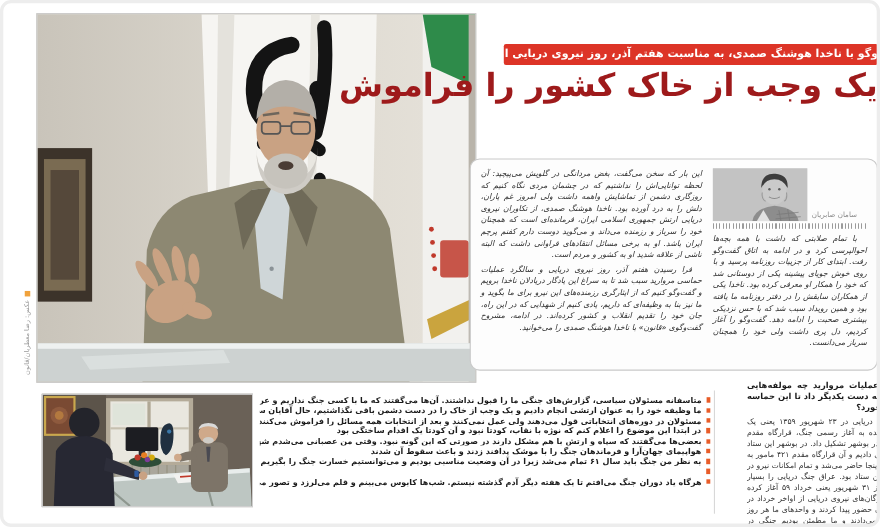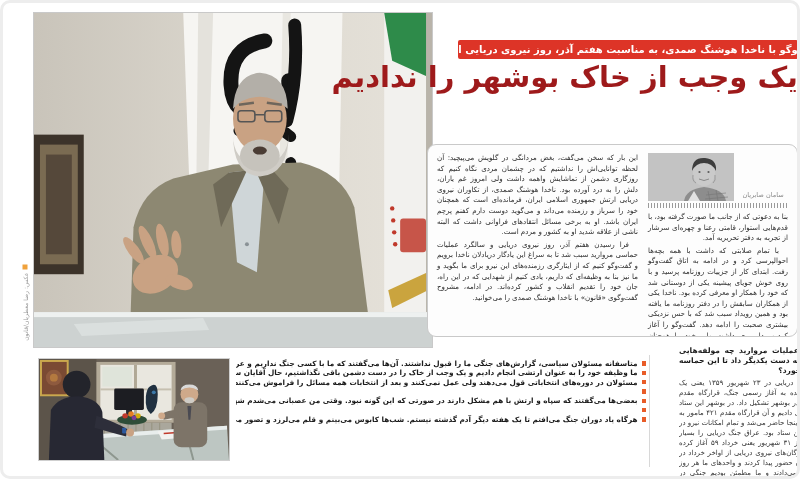--- a/index.html
+++ b/index.html
@@ -39,25 +39,25 @@
   
   .lead-box {
     position:absolute; left:424px; top:141px; width:371px; height:193px;
     border:1.5px solid #c9c9c9; border-radius:9px; background:#fdfdfd;
     padding:8px 9px; display:flex; gap:10px; direction:rtl; overflow:hidden;
   }
   .lead-col-side { width:140px; flex:0 0 auto; }
   .lead-col-main { flex:1; }
   .lead-box p {
     font-size:7.1px; line-height:10.6px; text-align:justify; color:#2e2e2e;
-    direction:rtl; margin-bottom:2px;
+    direction:rtl; margin-bottom:2px;font-style:italic;
   }
   .lead-box p.indent { text-indent:9px; }
   .byline-row { display:flex; align-items:flex-end; gap:4px; margin-bottom:2px; }
-  .byline-name { font-size:6.5px; color:#8a8a8a; flex:1; text-align:center; padding-bottom:2px; white-space:nowrap; }
+  .byline-name { font-size:6.5px; color:#8a8a8a; flex:1; text-align:left; padding-bottom:2px; white-space:nowrap; }
   .portrait { width:86px; height:48px; flex:0 0 auto; background:#cdcdcd; overflow:hidden; }
   .portrait svg { display:block; width:100%; height:100%; }
   .hatch {
     height:5px; margin-bottom:4px;
     background:repeating-linear-gradient(90deg,#9a9a9a 0 1px,transparent 1px 3px);
   }
   
   .qa { position:absolute; left:652px; top:343px; width:143px; height:133px; overflow:hidden; direction:rtl;margin-left:24px; }
   .qa .question { font-size:7.6px; font-weight:bold; color:#1c1c1c; line-height:10px; text-align:justify; margin-bottom:2px; }
   .q-dot { color:#d23726; font-size:7px; }
@@ -173,21 +173,21 @@
   </div>
 
   <div class="photo-credit">
     <span class="credit-marker"></span>
     <span>عکس: رضا معطریان/قانون</span>
   </div>
 
   <div class="kicker">گفت‌وگو با ناخدا هوشنگ صمدی، به مناسبت هفتم آذر، روز نیروی دریایی ارتش</div>
 
   <div class="headline">
-    <div>یک وجب از خاک بوشهر را ندادیم</div>
+    <div>یک وجب از خاک کشور را فراموش</div>
   </div>
 
   <div class="lead-box">
     <div class="lead-col-side">
       <div class="byline-row">
         <span class="byline-name">سامان صابریان</span>
         <div class="portrait">
           <svg viewBox="0 0 86 48" preserveAspectRatio="none">
             <rect width="86" height="48" fill="#c7c7c7"></rect>
             <rect width="86" height="48" fill="#bdbdbd" opacity="0.4"></rect>
@@ -199,21 +199,20 @@
             <ellipse cx="56" cy="20" rx="11" ry="13" fill="#cacaca"></ellipse>
             <path d="M44 18 Q44 4 57 5 Q69 6 68 18 Q64 10 56 10 Q48 10 44 18" fill="#3d3d3d"></path>
             <path d="M45 22 Q44 28 48 30 M67 22 Q68 28 65 30" stroke="#9a9a9a" stroke-width="1" fill="none"></path>
             <path d="M51 26 Q56 29 61 26" stroke="#8a8a8a" stroke-width="1" fill="none"></path>
             <circle cx="51.5" cy="19" r="1.1" fill="#5c5c5c"></circle>
               <circle cx="60.5" cy="19" r="1.1" fill="#5c5c5c"></circle>
           </svg>
         </div>
       </div>
       <div class="hatch"></div>
-      <p>بنا به دعوتی که از جانب ما صورت گرفته بود، با قدم‌هایی استوار، قامتی رعنا و چهره‌ای سرشار از تجربه به دفتر تحریریه آمد.</p>
       <p class="indent">با تمام صلابتی که داشت با همه بچه‌ها احوالپرسی کرد و در ادامه به اتاق گفت‌وگو رفت. ابتدای کار از جزییات روزنامه پرسید و با روی خوش جویای پیشینه یکی از دوستانی شد که خود را همکار او معرفی کرده بود. ناخدا یکی از همکاران سابقش را در دفتر روزنامه ما یافته بود و همین رویداد سبب شد که با حس نزدیکی بیشتری صحبت را ادامه دهد. گفت‌وگو را آغاز کردیم، دل پری داشت ولی خود را همچنان سرباز می‌دانست.</p>
 
     </div>
     <div class="lead-col-main">
       <p>این بار که سخن می‌گفت، بغض مردانگی در گلویش می‌پیچید: آن لحظه توانایی‌اش را نداشتیم که در چشمان مردی نگاه کنیم که روزگاری دشمن از تماشایش واهمه داشت ولی امروز غم یاران، دلش را به درد آورده بود. ناخدا هوشنگ صمدی، از تکاوران نیروی دریایی ارتش جمهوری اسلامی ایران، فرمانده‌ای است که همچنان خود را سرباز و رزمنده می‌داند و می‌گوید دوست دارم کفنم پرچم ایران باشد. او به برخی مسائل انتقادهای فراوانی داشت که البته ناشی از علاقه شدید او به کشور و مردم است.</p>
       <p class="indent">فرا رسیدن هفتم آذر، روز نیروی دریایی و سالگرد عملیات حماسی مروارید سبب شد تا به سراغ این یادگار دریادلان ناخدا برویم و گفت‌وگو کنیم که از ایثارگری رزمنده‌های این نیرو برای ما بگوید و ما نیز بنا به وظیفه‌ای که داریم، یادی کنیم از شهدایی که در این راه، جان خود را تقدیم انقلاب و کشور کرده‌اند. در ادامه، مشروح گفت‌وگوی «قانون» با ناخدا هوشنگ صمدی را می‌خوانید.</p>
     </div>
   </div>
 
   <div class="col-rule"></div>
@@ -237,29 +236,38 @@
         <span>ما وظیفه خود را به عنوان ارتشی انجام دادیم و یک وجب از خاک را در دست دشمن باقی نگذاشتیم، حال آقایان سیاسی نیز به وظیفه خودشان عمل کنند</span>
       </div>
 
       <div class="bullet-item">
         <span class="bullet-sq"></span>
         <span>مسئولان در دوره‌های انتخاباتی قول می‌دهند ولی عمل نمی‌کنند و بعد از انتخابات همه مسائل را فراموش می‌کنند. اقداماتی از این دست صحیح نیست</span>
       </div>
 
       <div class="bullet-item">
         <span class="bullet-sq"></span>
+        <span>در ابتدا این موضوع را اعلام کنم که نوژه با نقاب، کودتا نبود و آن کودتا یک اقدام ساختگی بود</span>
       </div>
 
 
       <div class="bullet-item">
         <span class="bullet-sq"></span>
         <span>بعضی‌ها می‌گفتند که سپاه و ارتش با هم مشکل دارند در صورتی که این گونه نبود. وقتی من عصبانی می‌شدم شهید جهان‌آرا من را آرام می‌کرد</span>
       </div>
 
-
+      <div class="bullet-item">
+        <span class="bullet-sq"></span>
+        <span>هواپیمای جهان‌آرا و فرماندهان جنگ را با موشک پدافند زدند و باعث سقوط آن شدند</span>
+      </div>
+
+      <div class="bullet-item">
+        <span class="bullet-sq"></span>
+        <span>به نظر من جنگ باید سال ۶۱ تمام می‌شد زیرا در آن وضعیت مناسبی بودیم و می‌توانستیم خسارت جنگ را بگیریم</span>
+      </div>
 
       <div class="bullet-item">
         <span class="bullet-sq"></span>
       </div>
 
       <div class="bullet-item">
         <span class="bullet-sq"></span>
         <span>هرگاه یاد دوران جنگ می‌افتم تا یک هفته دیگر آدم گذشته نیستم. شب‌ها کابوس می‌بینم و قلم می‌لرزد و تصور می‌کنم که با دشمن درگیر هستم</span>
       </div>
 

